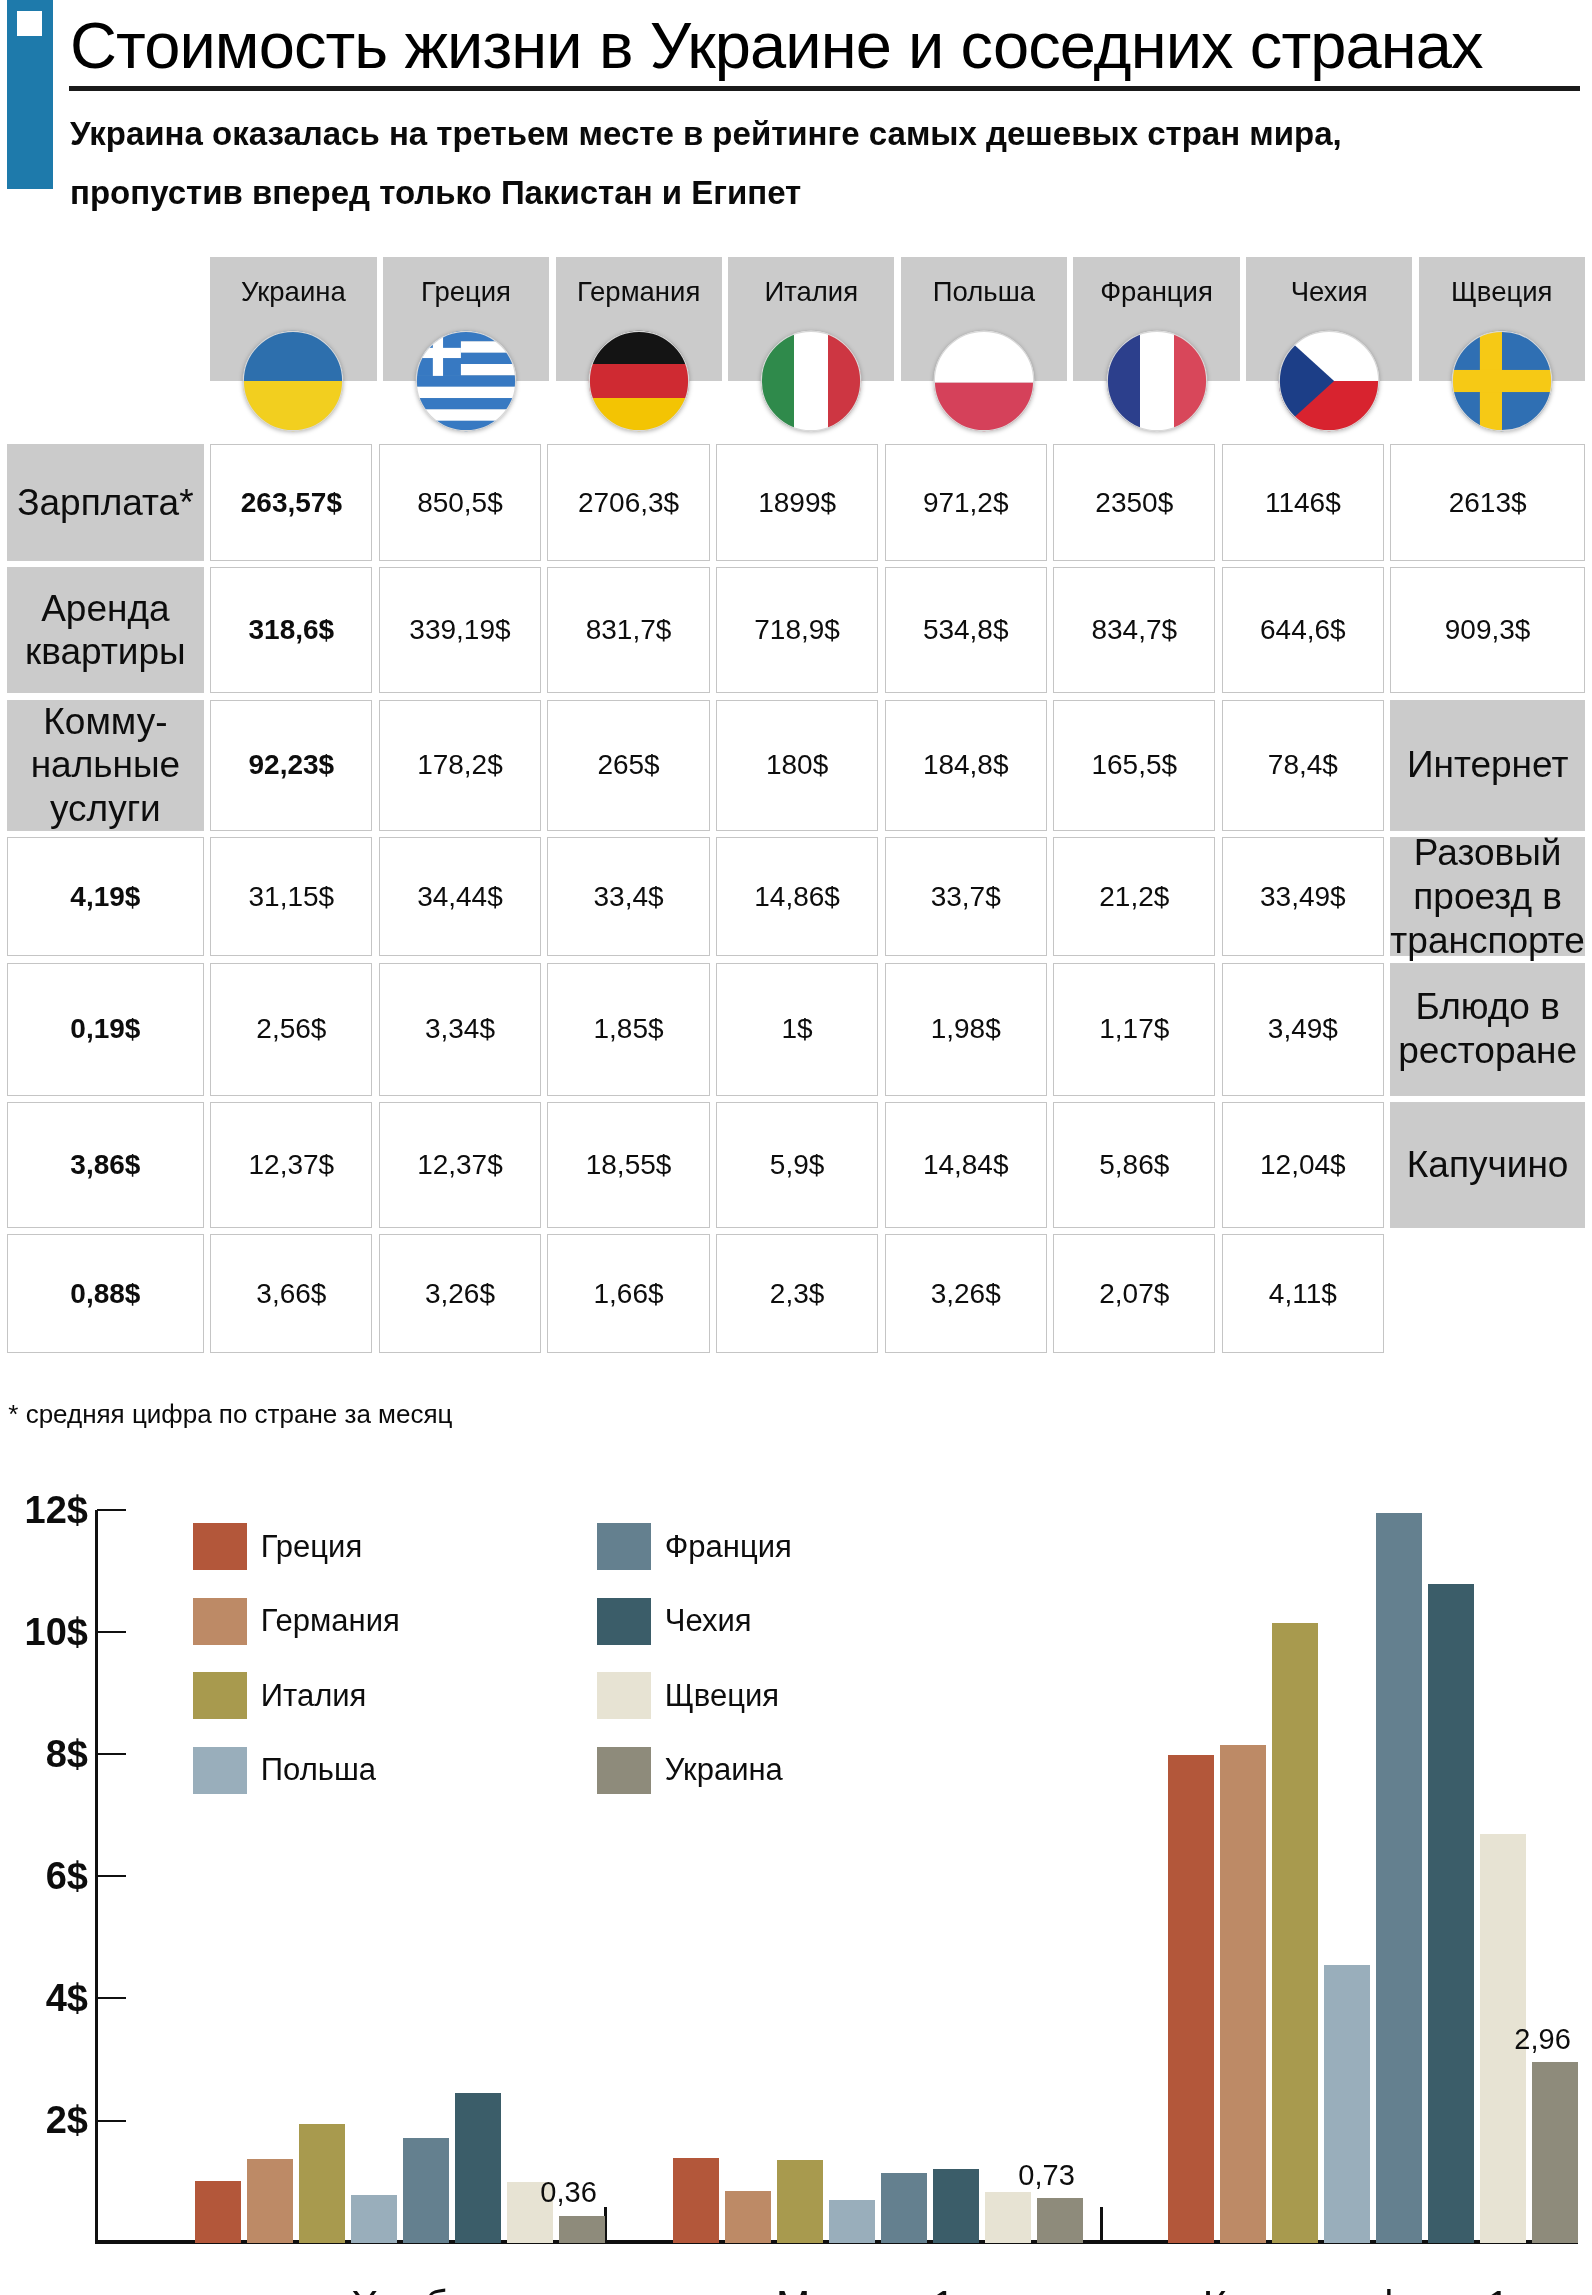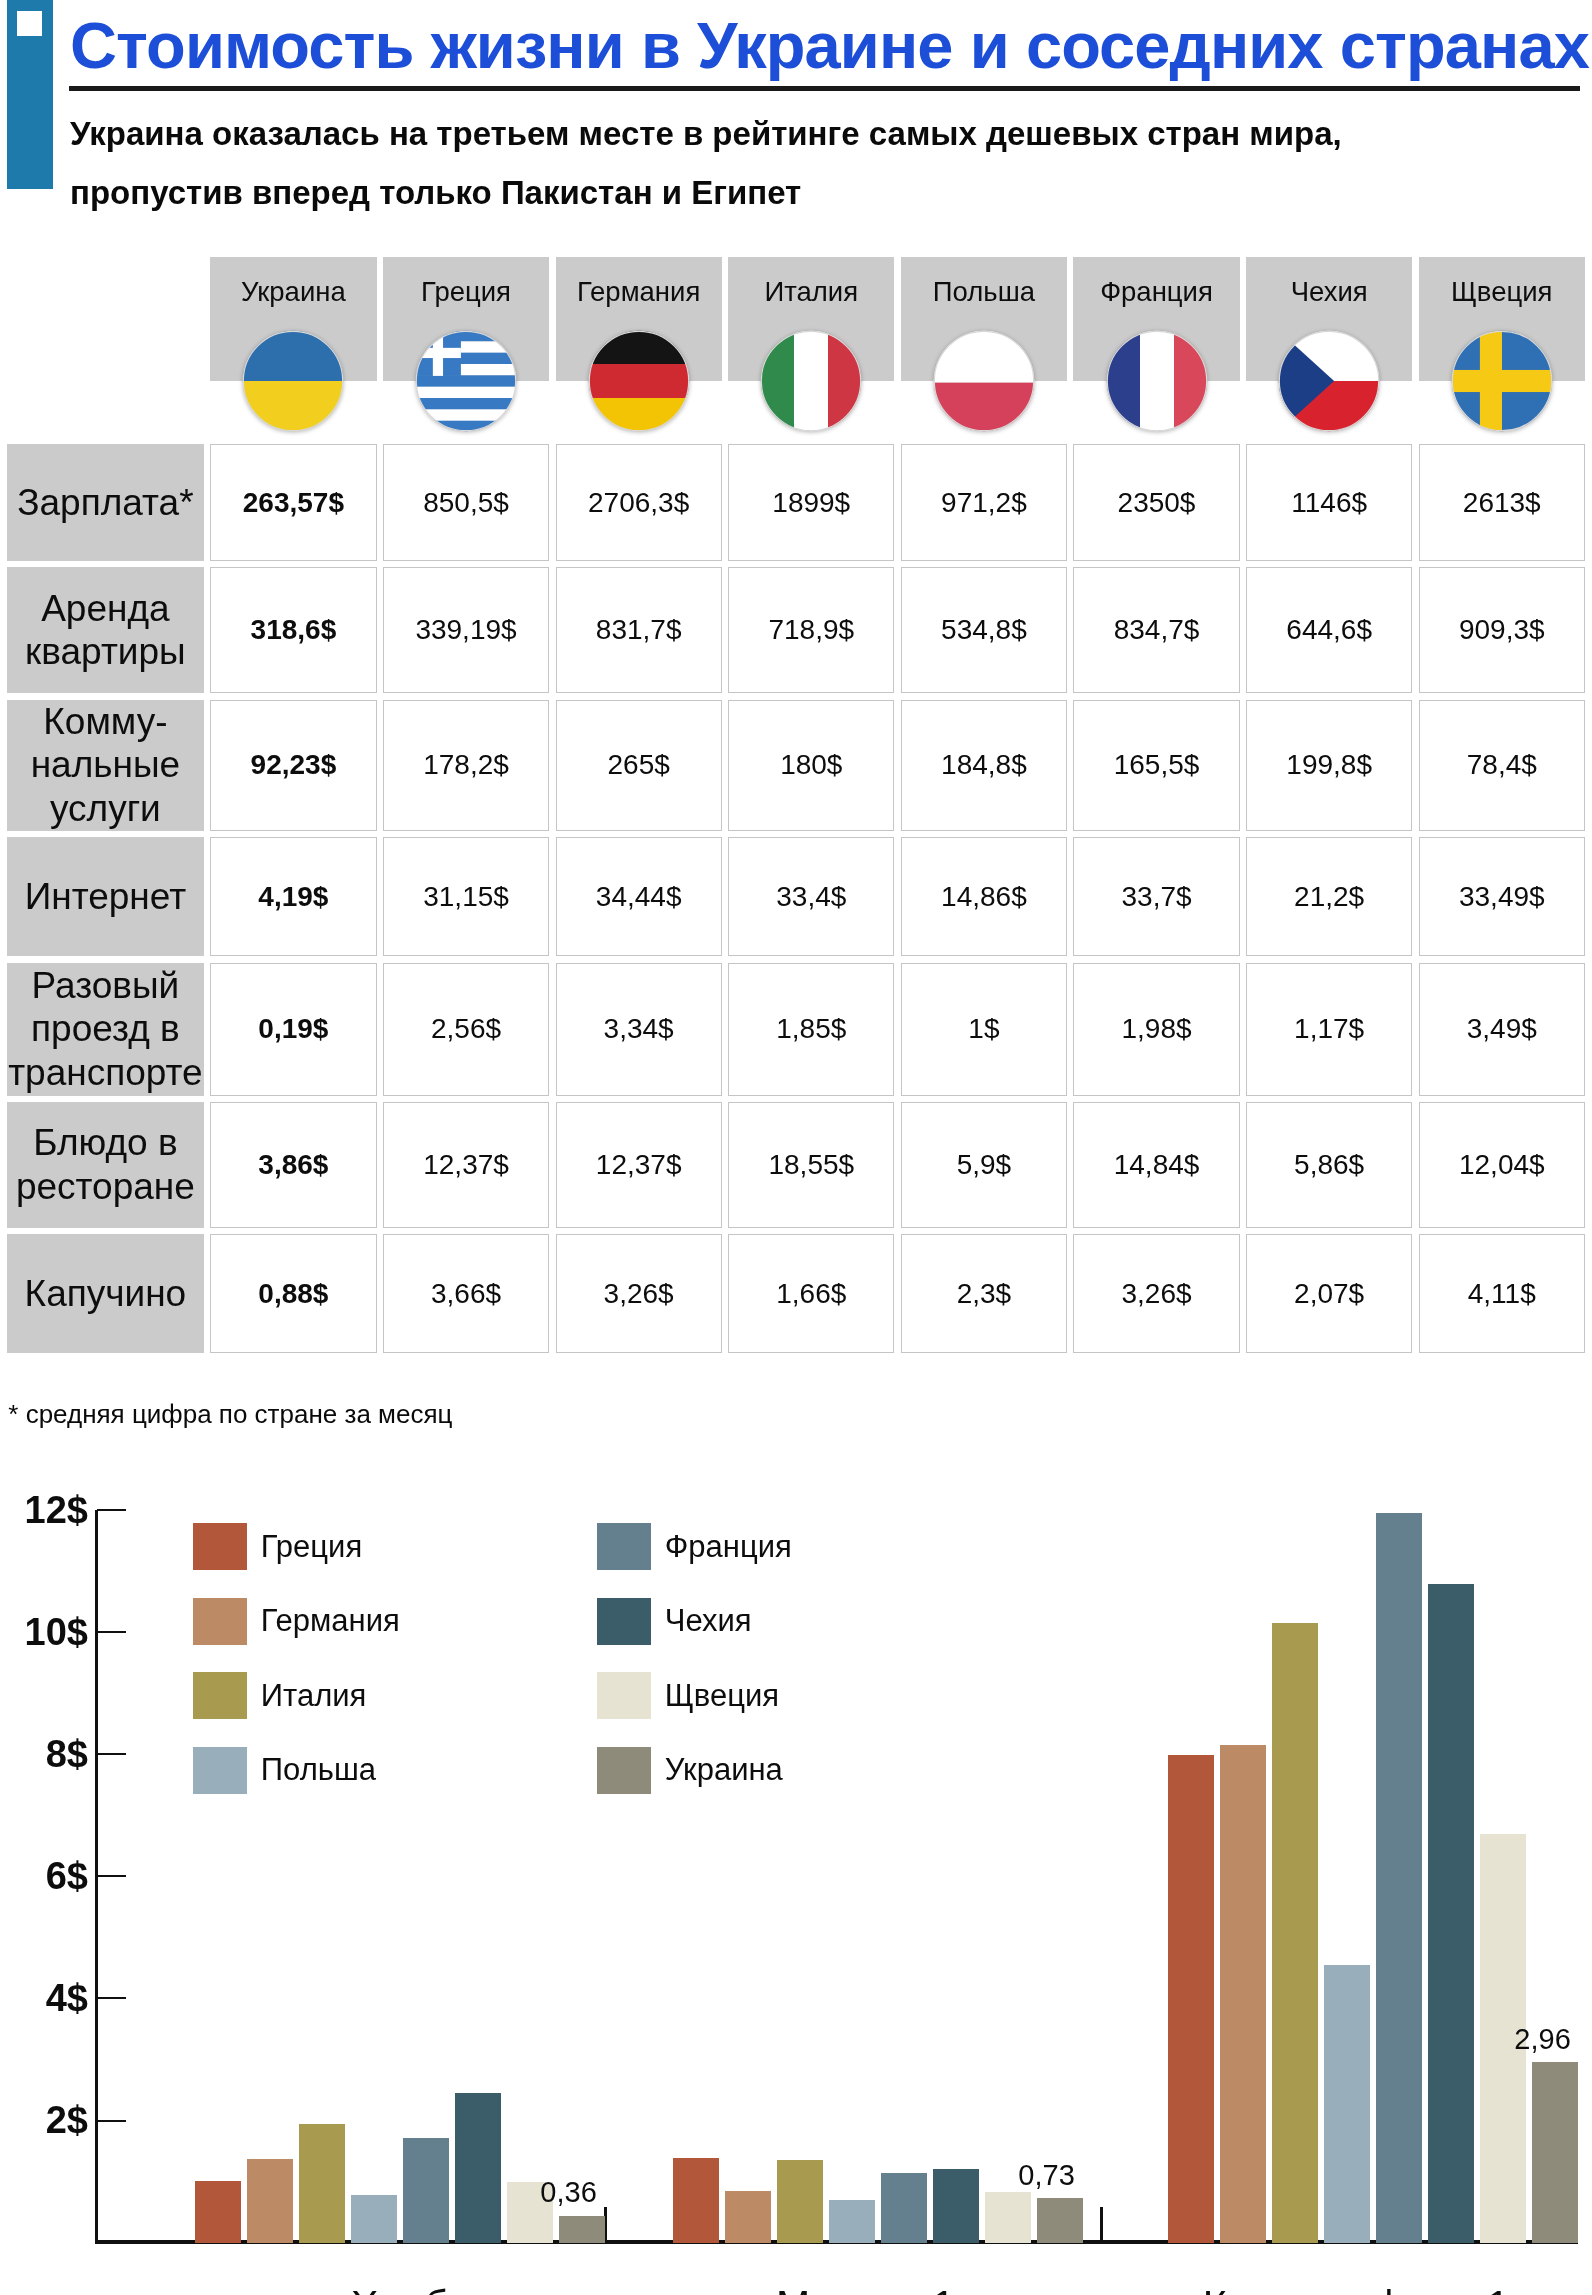--- a/index.html
+++ b/index.html
@@ -2,22 +2,22 @@
 <html style="font-size:7.3px"><head>
 <meta charset="utf-8">
 <style>
   * { margin:0; padding:0; box-sizing:border-box; }
   body { background:#ffffff; font-family:"Liberation Sans","DejaVu Sans",sans-serif; color:#0d0d0d; }
   .page { position:relative; width:1593px; height:2465px; background:#fff; overflow:hidden; }
 
   
   .accent-bar { position:absolute; left:6.9px; top:0; width:46px; height:189px; background:#1e7aab; }
   .accent-square { position:absolute; left:10.6px; top:11px; width:25px; height:25px; background:#ffffff; }
-  .title { position:absolute; left:70px; top:8.3px; width:1515px; font-size:65px; font-weight:700;
-           letter-spacing:-0.9px; white-space:nowrap; color:#1d4ed8; }
+  .title { position:absolute; left:70px; top:8.3px; width:1515px; font-size:65px; font-weight:400;
+           letter-spacing:-0.9px; white-space:nowrap; color:#000000; }
   .title-rule { position:absolute; left:69px; top:86px; width:1511px; height:5px; background:#1a1a1a; }
   .subtitle { position:absolute; left:70px; top:105px; width:1497px; font-size:33px; font-weight:700;
               line-height:1.78; color:#0a0a0a; }
 
   
   .tbl-head, .tbl-body { position:absolute; left:6.9px; width:1578px; display:grid;
       grid-template-columns:197px repeat(8, 1fr); column-gap:6.4px; row-gap:6.4px; }
   .tbl-head { top:257px; grid-template-rows:124px; }
   .tbl-body { top:444px; grid-template-rows:117px 126px 131px 119px 133px 126px 119px; }
   .h-spacer { background:transparent; }
@@ -239,21 +239,20 @@
       <div class="cell">909,3$</div>
       <div class="row-label">Комму-
 нальные
 услуги</div>
       <div class="cell ukr">92,23$</div>
       <div class="cell">178,2$</div>
       <div class="cell">265$</div>
       <div class="cell">180$</div>
       <div class="cell">184,8$</div>
       <div class="cell">165,5$</div>
-      <div class="cell">199,8$</div>
       <div class="cell">78,4$</div>
       <div class="row-label">Интернет</div>
       <div class="cell ukr">4,19$</div>
       <div class="cell">31,15$</div>
       <div class="cell">34,44$</div>
       <div class="cell">33,4$</div>
       <div class="cell">14,86$</div>
       <div class="cell">33,7$</div>
       <div class="cell">21,2$</div>
       <div class="cell">33,49$</div>

